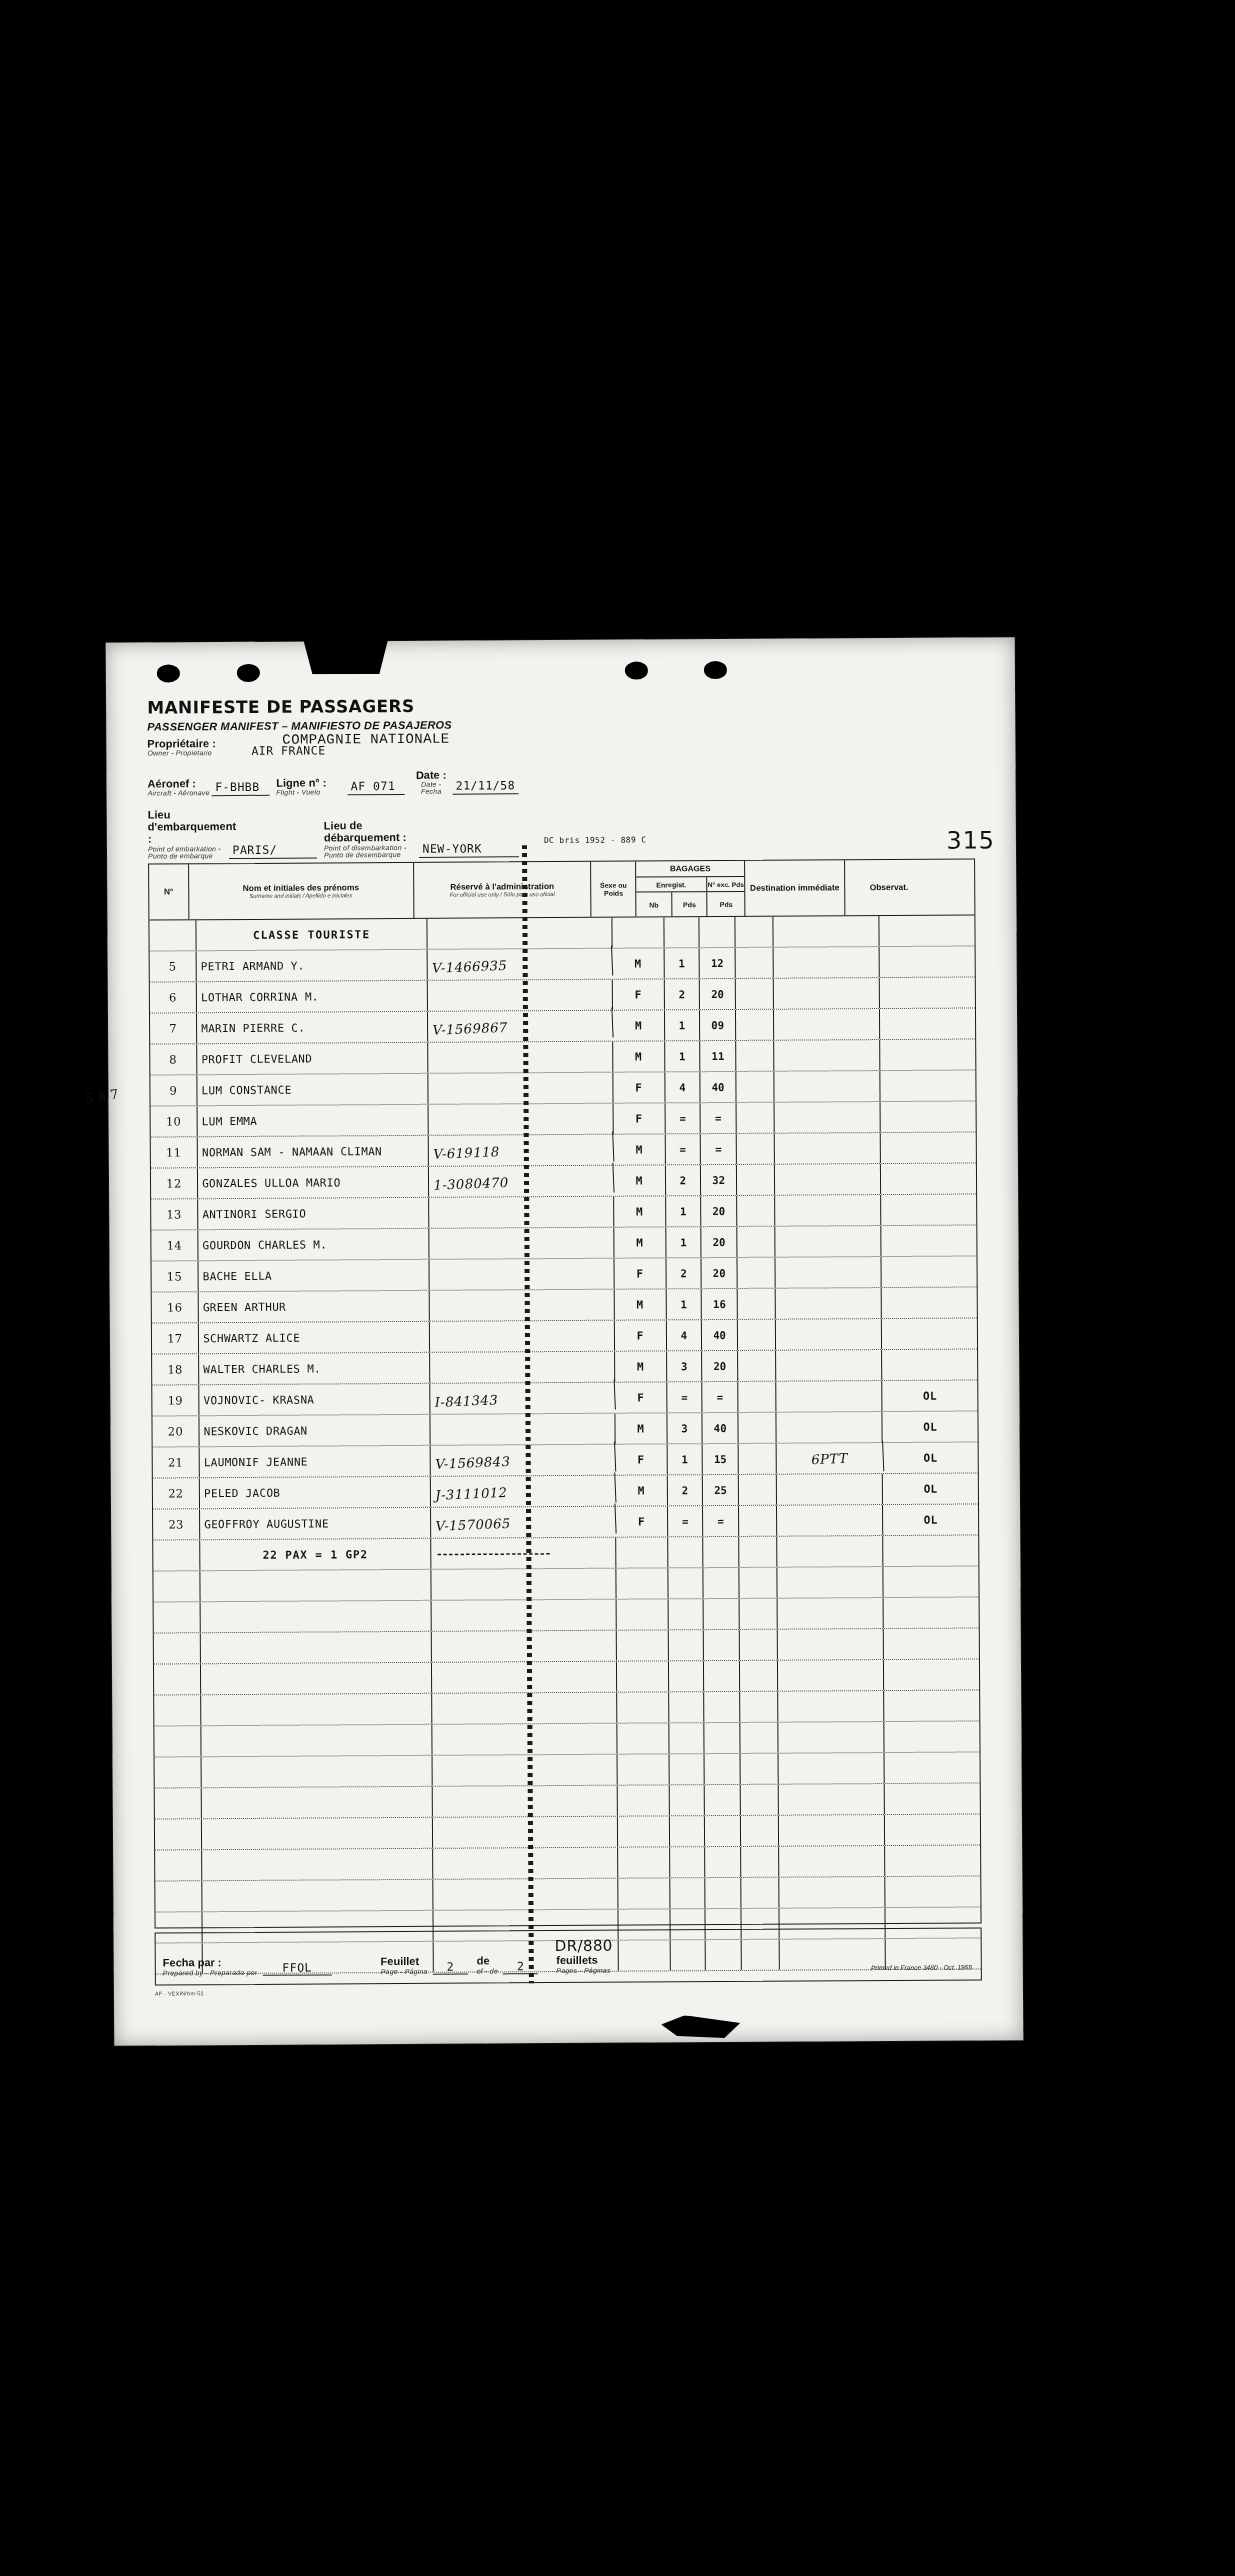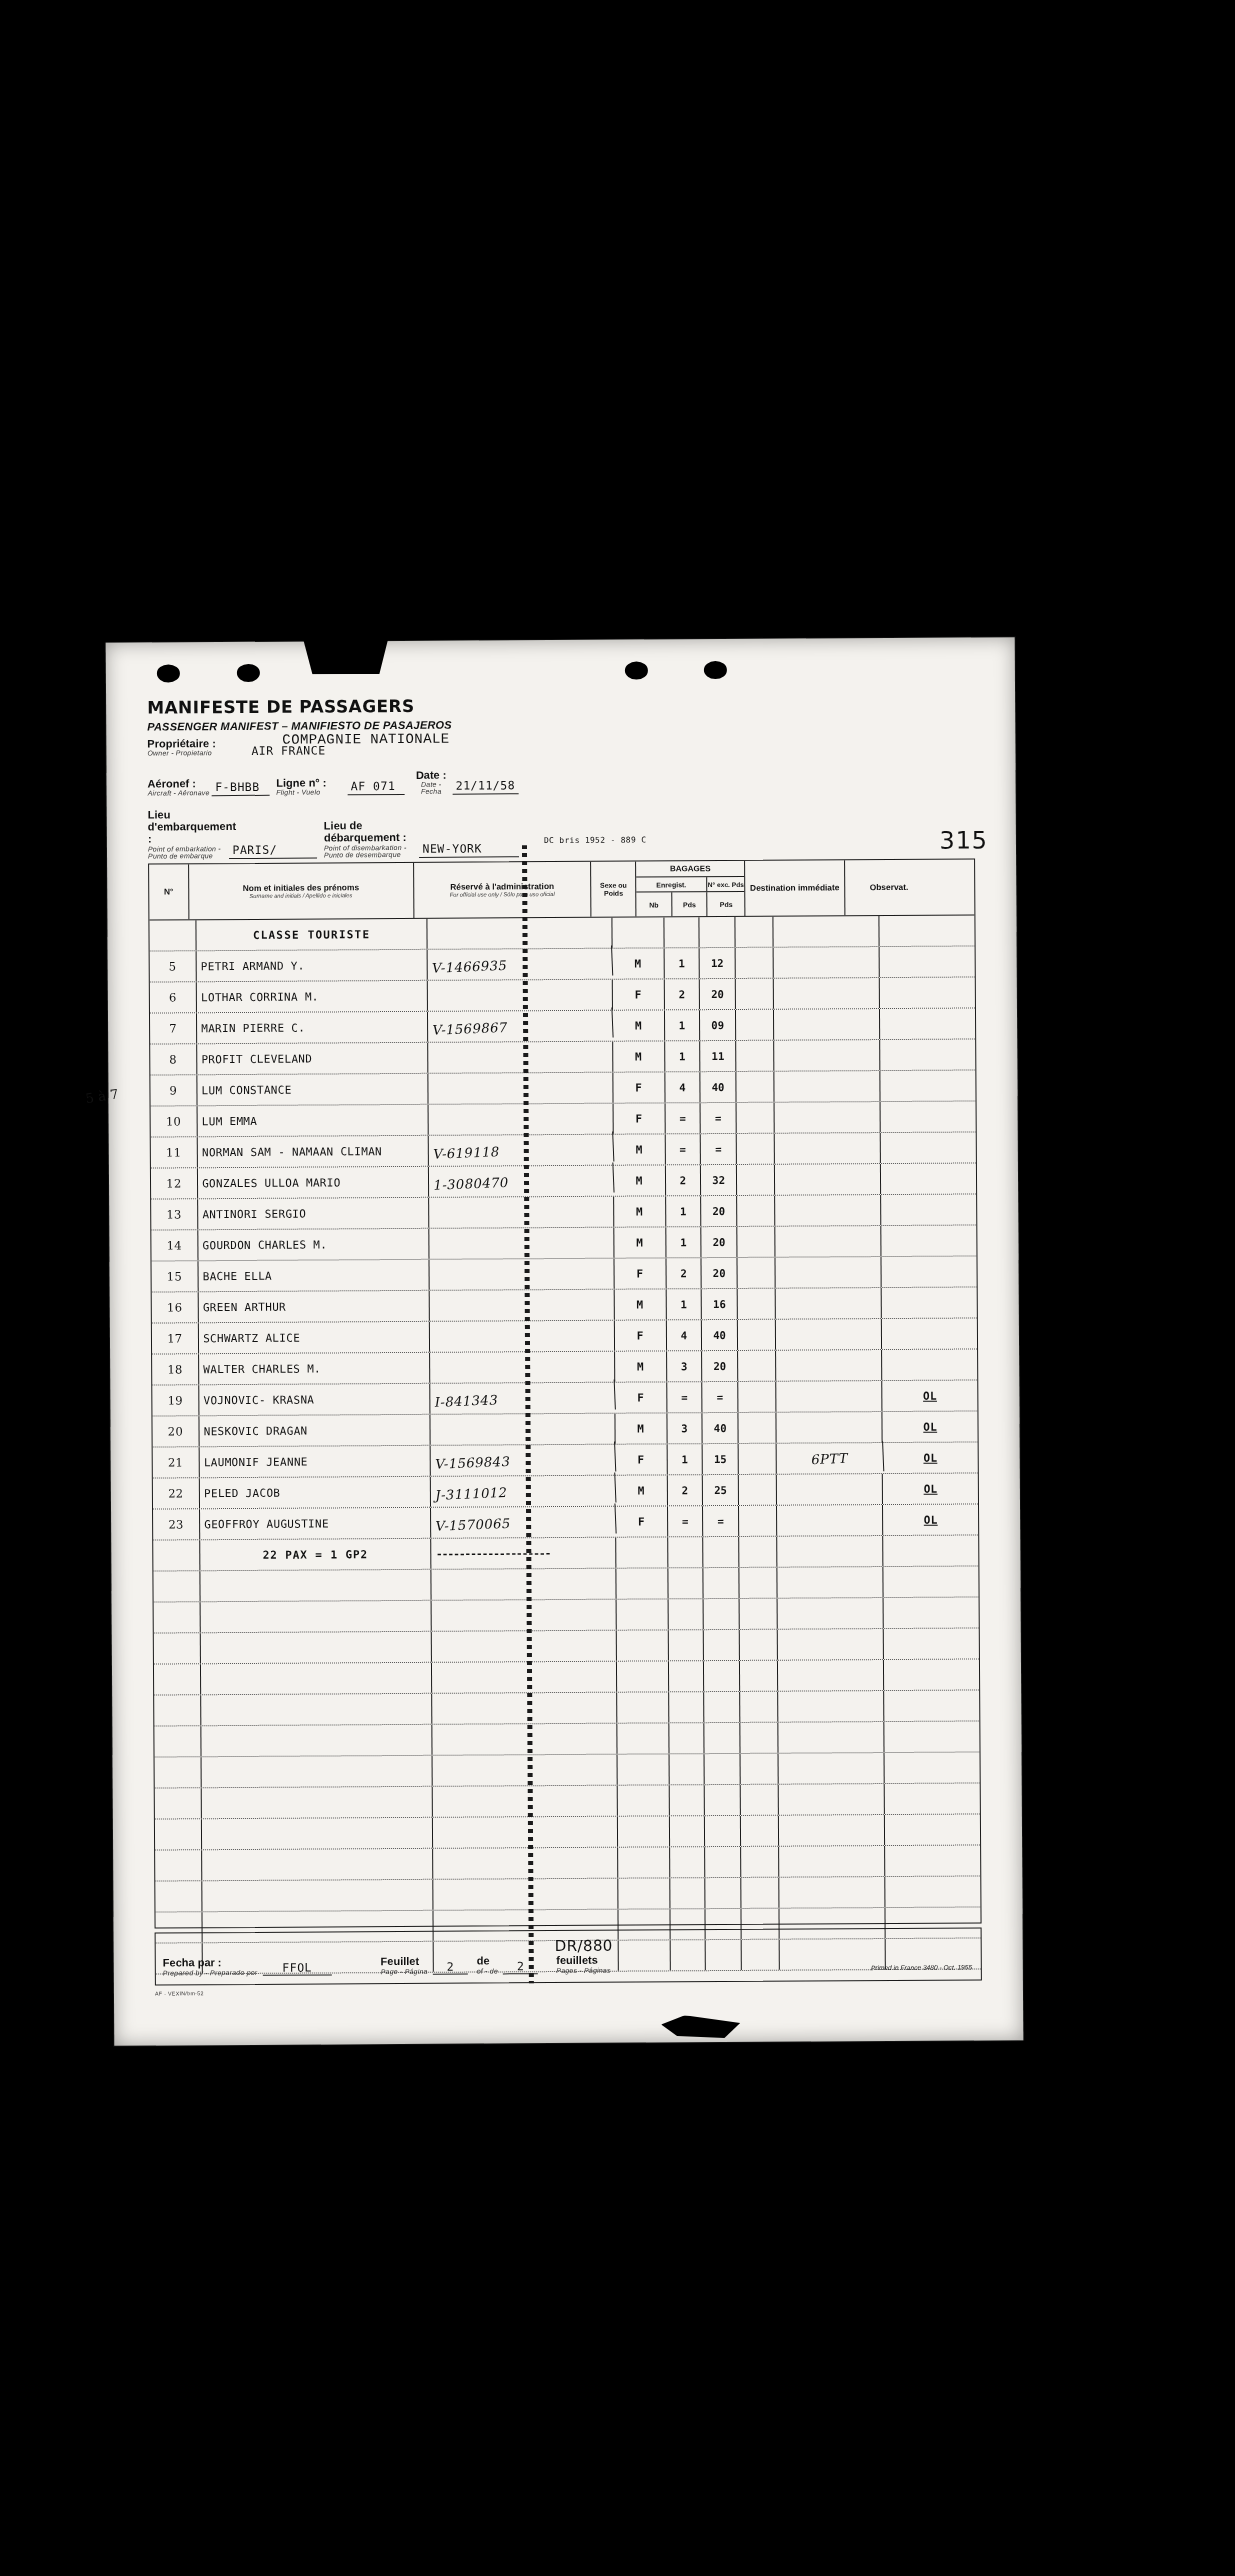--- a/index.html
+++ b/index.html
@@ -71,33 +71,33 @@
   .bagmid .e{flex:1;display:flex;align-items:center;justify-content:center;font-weight:bold;font-size:7px;border-right:1px solid #1a1a1a;}
   .bagmid .x{width:37px;display:flex;align-items:center;justify-content:center;font-weight:bold;font-size:6.6px;}
   .bagbot{flex:1;display:flex;}
   .bagbot div{display:flex;align-items:center;justify-content:center;font-weight:bold;font-size:7px;border-right:1px solid #1a1a1a;}
   .bb1{width:35px;} .bb2{width:35px;} .bb3{width:37px;border-right:none !important;}
 
   .tbody{position:relative;}
   .trow{display:flex;height:30px;border-bottom:0.9px dotted #555;}
   .td{border-right:1.1px solid #1a1a1a;display:flex;align-items:center;padding:0 4.4px;font-family:"DejaVu Sans Mono",monospace;font-size:11px;letter-spacing:0.3px;}
   .td.ctr{justify-content:center;}
-  .td.obs{border-right:none;text-decoration:underline;}
+  .td.obs{border-right:none;}
   .bagcell{width:108px;border-right:1.1px solid #1a1a1a;display:flex;}
   .bagcell div{display:flex;align-items:center;justify-content:center;font-family:"DejaVu Sans Mono",monospace;font-size:10.6px;font-weight:bold;border-right:1px solid #1a1a1a;}
 
   .hand{font-family:"DejaVu Serif",serif;font-style:italic;font-size:13.2px;letter-spacing:0.4px;transform:rotate(-2deg);}
   .num-hand{font-family:"DejaVu Serif",serif;font-size:11.5px;}
 
   
   .classrow .td{justify-content:center;font-weight:bold;letter-spacing:1.1px;}
 
   
   .dcnote{position:absolute;left:437px;top:196px;font-family:"DejaVu Sans Mono",monospace;font-size:8px;letter-spacing:0.3px;}
-  .bignum{position:absolute;right:28px;top:189px;font-family:"DejaVu Sans",sans-serif;font-size:24px;letter-spacing:0.9px;}
+  .bignum{position:absolute;right:21px;top:189px;font-family:"DejaVu Sans",sans-serif;font-size:24px;letter-spacing:0.9px;}
 
   
   .margin-note{position:absolute;left:-23px;top:446px;font-family:"DejaVu Serif",serif;font-size:13.2px;transform:rotate(-8deg);}
 
   
   .foot{position:absolute;left:41px;top:1290px;width:825px;height:51px;border:1.3px solid #1a1a1a;display:flex;align-items:center;}
   .foot .seg{display:flex;align-items:flex-end;padding:0 7px;height:35px;}
   .foot .lab{display:flex;flex-direction:column;line-height:1.05;}
   .foot-right{position:absolute;right:8.8px;bottom:8.8px;font-size:6.6px;font-style:italic;}
   .drnum{position:absolute;left:441px;top:1297px;font-family:"DejaVu Sans",sans-serif;font-size:15px;letter-spacing:0.4px;}

